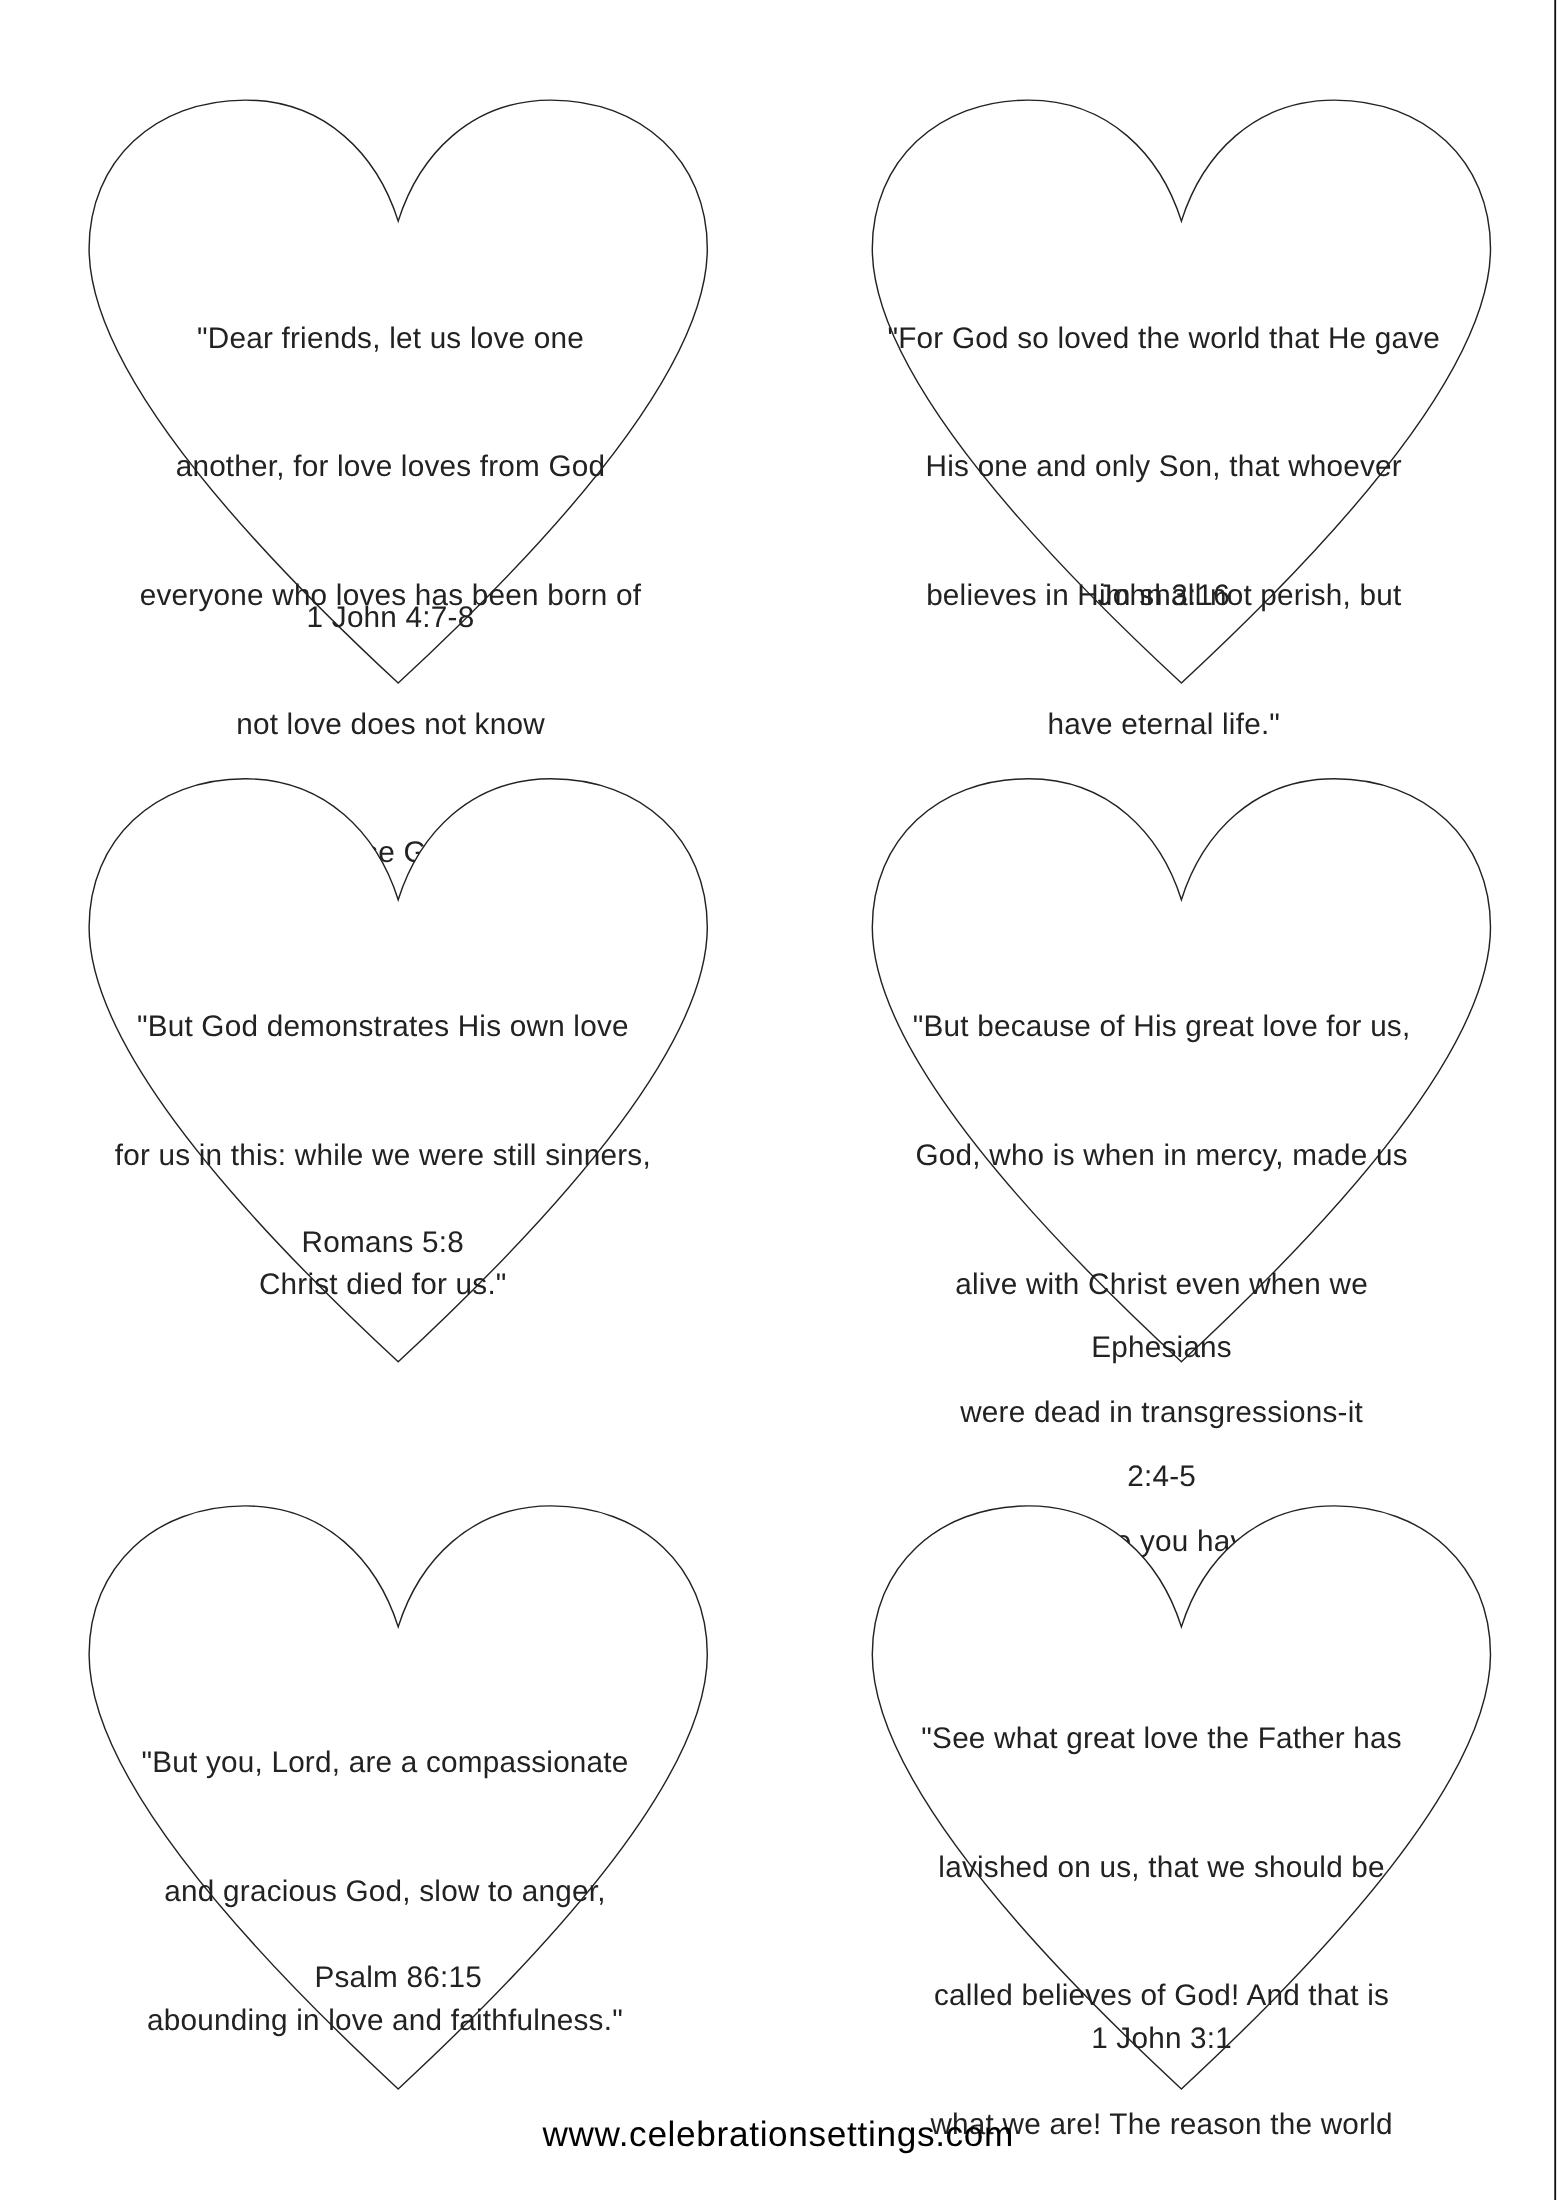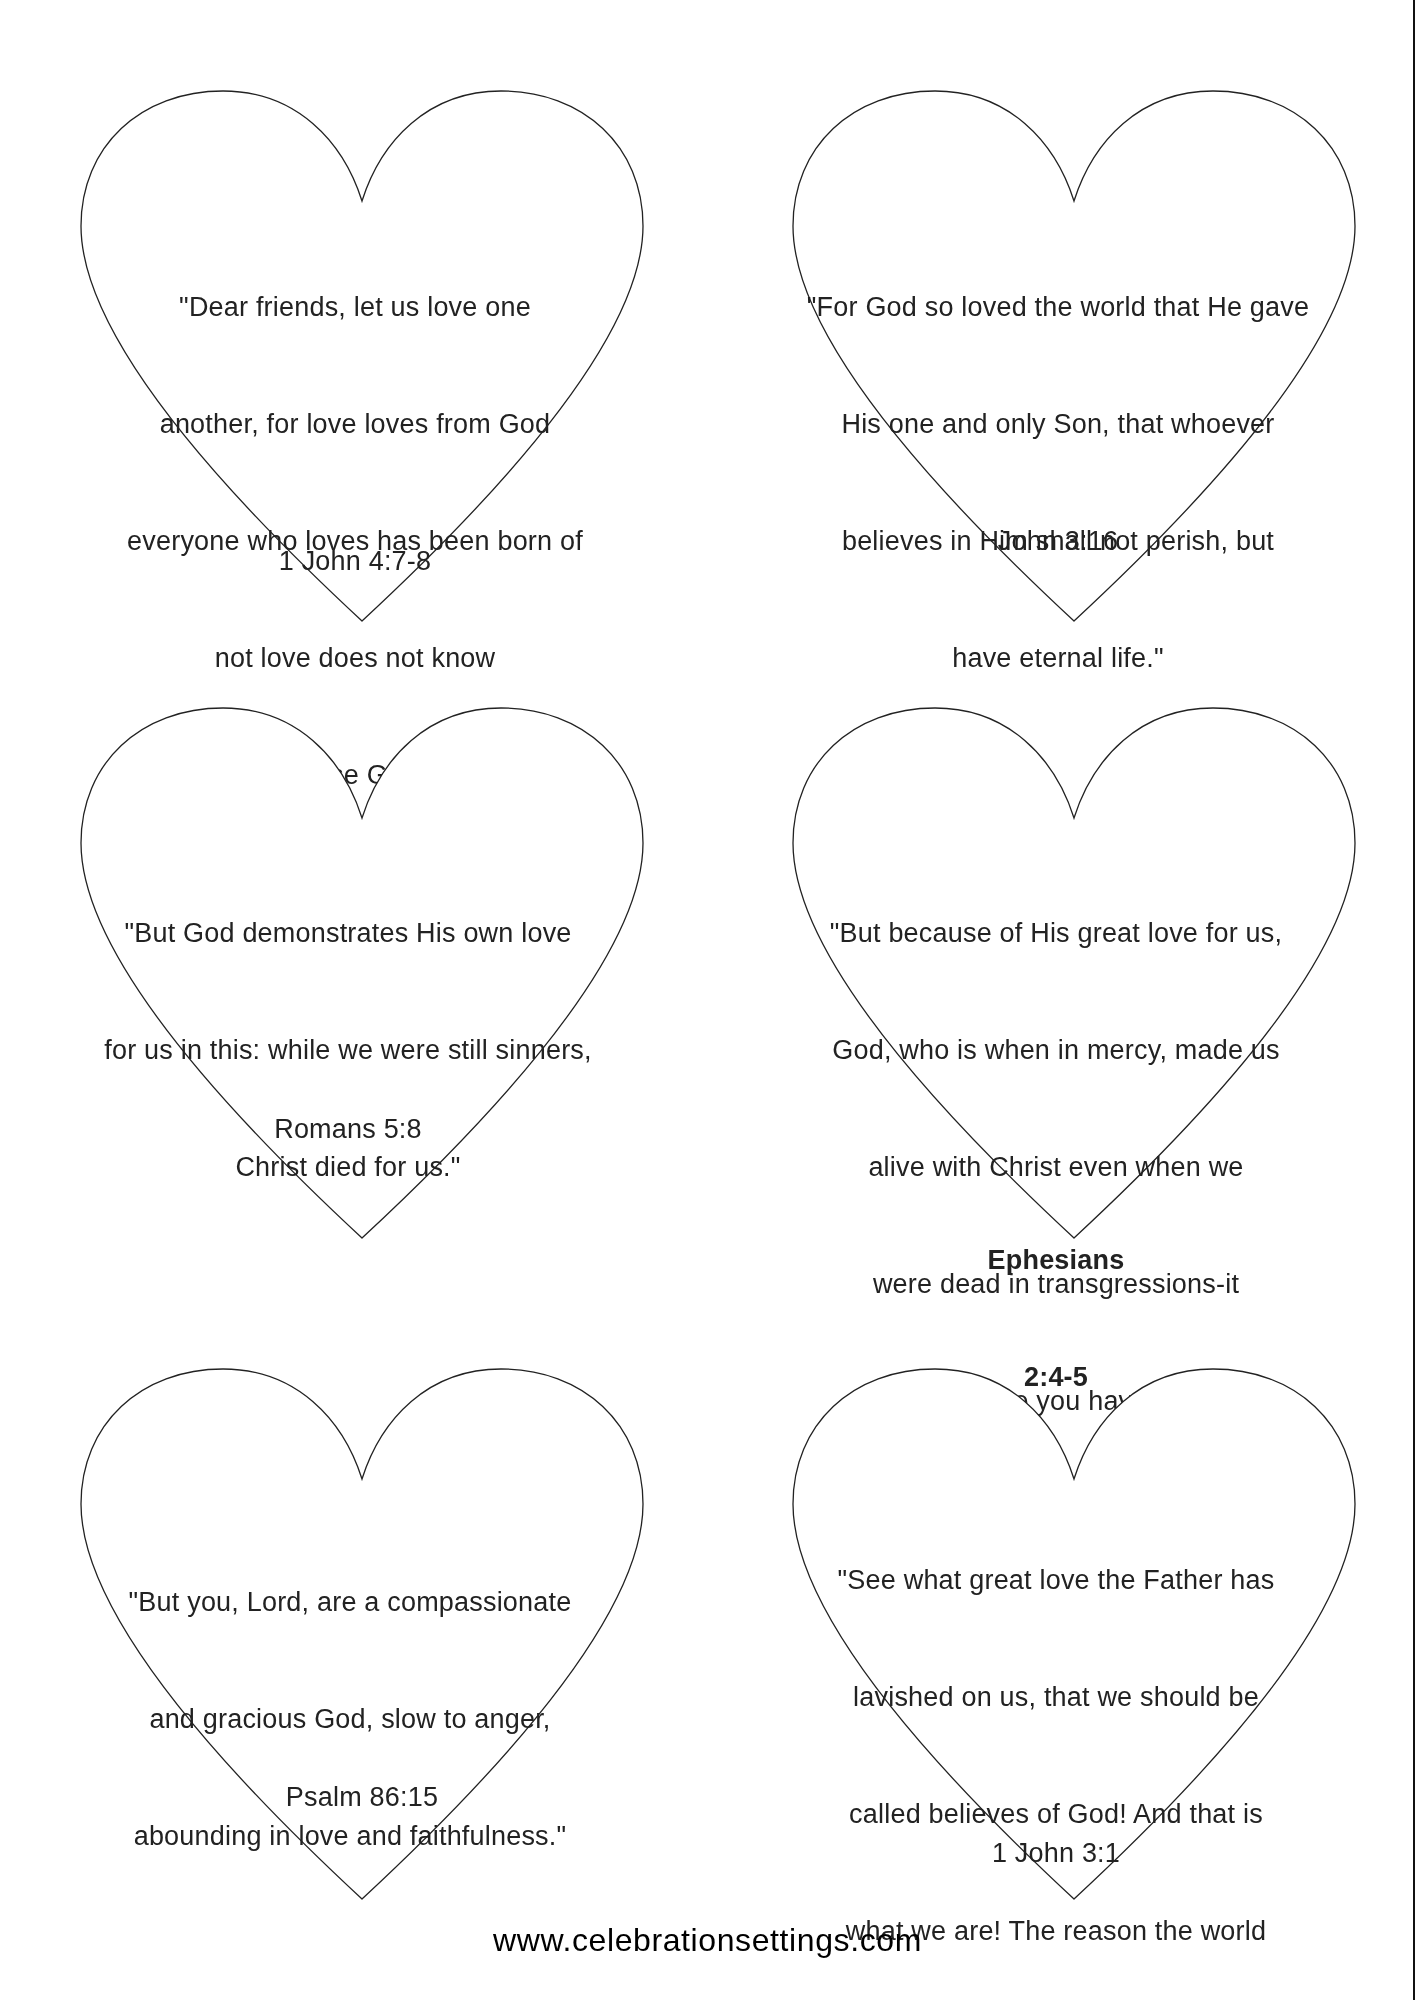--- a/index.html
+++ b/index.html
@@ -134,21 +134,21 @@
     </svg>
   </div>
   <div class="verse" style="left:776px; top:836px;">
     <span class="verse-line">"But because of His great love for us,</span>
     <span class="verse-line">God, who is when in mercy, made us</span>
     <span class="verse-line">alive with Christ even when we</span>
     <span class="verse-line">were dead in transgressions-it</span>
     <span class="verse-line">is by grace you have been</span>
     <span class="verse-line">saved."</span>
   </div>
-  <div class="ref" style="left:776px; top:1163px;font-weight:bold;">
+  <div class="ref" style="left:776px; top:1128px;">
     <span class="verse-line">Ephesians</span>
     <span class="verse-line">2:4-5</span>
   </div>
 
   <div class="heart-card" style="left:81px; top:1369px;">
     <svg viewBox="0 0 562 532">
       <path d="M281,110 C262,50 215,0 142,0 C60,0 0,55 0,135 C0,240 130,390 281,530 C432,390 562,240 562,135 C562,55 502,0 420,0 C347,0 300,50 281,110 Z"></path>
     </svg>
   </div>
   <div class="verse" style="left:70px; top:1505px;">

